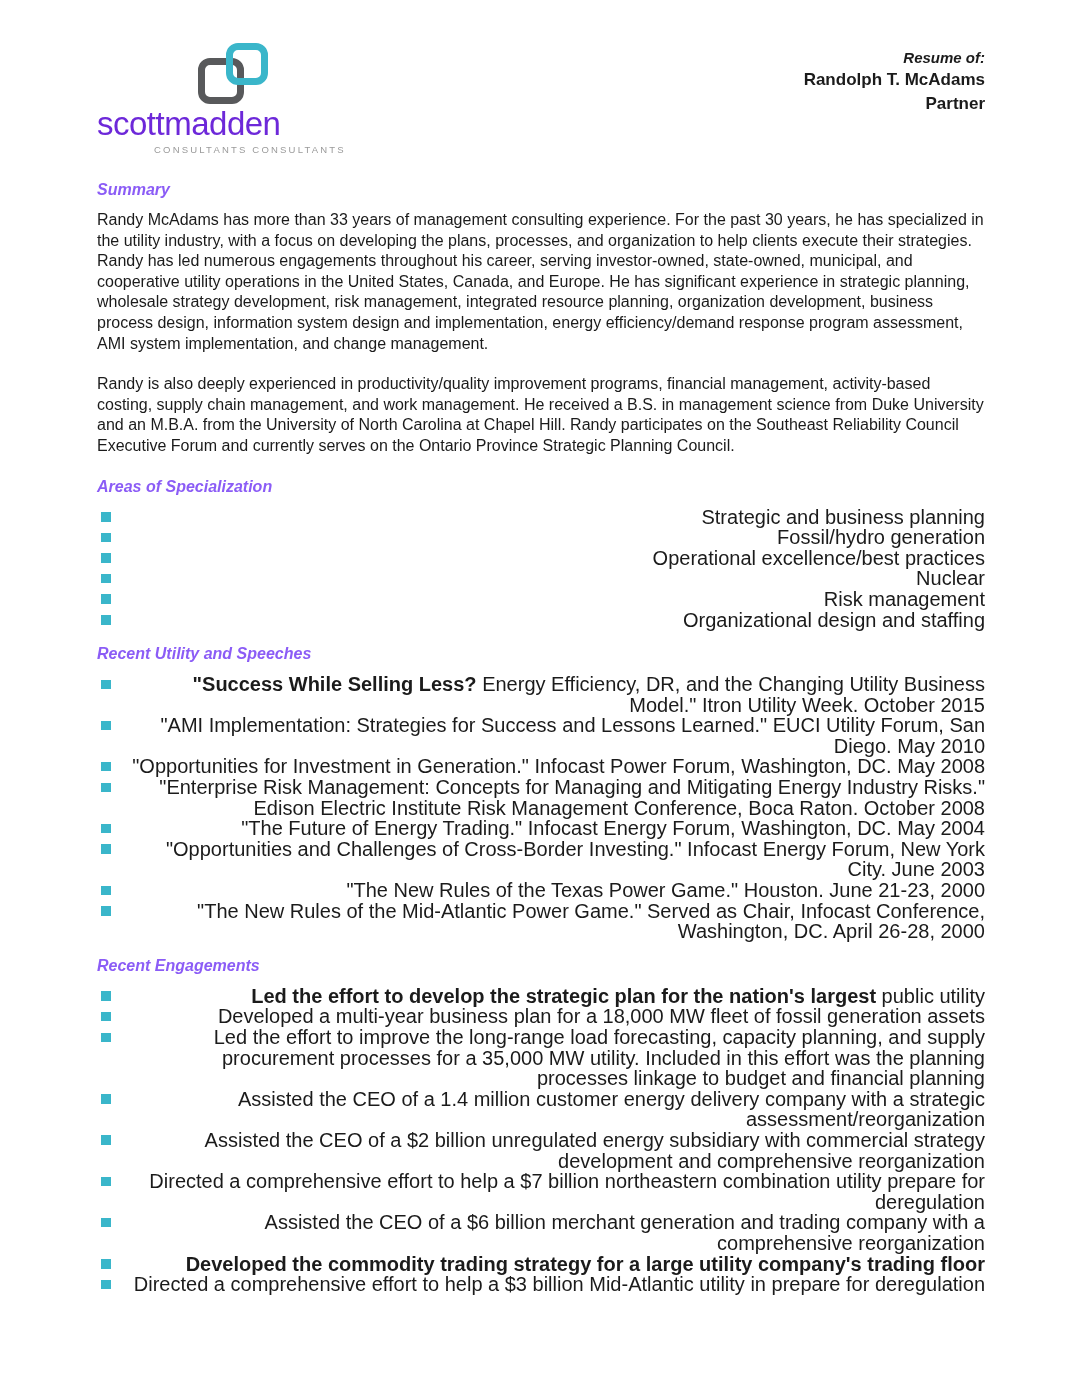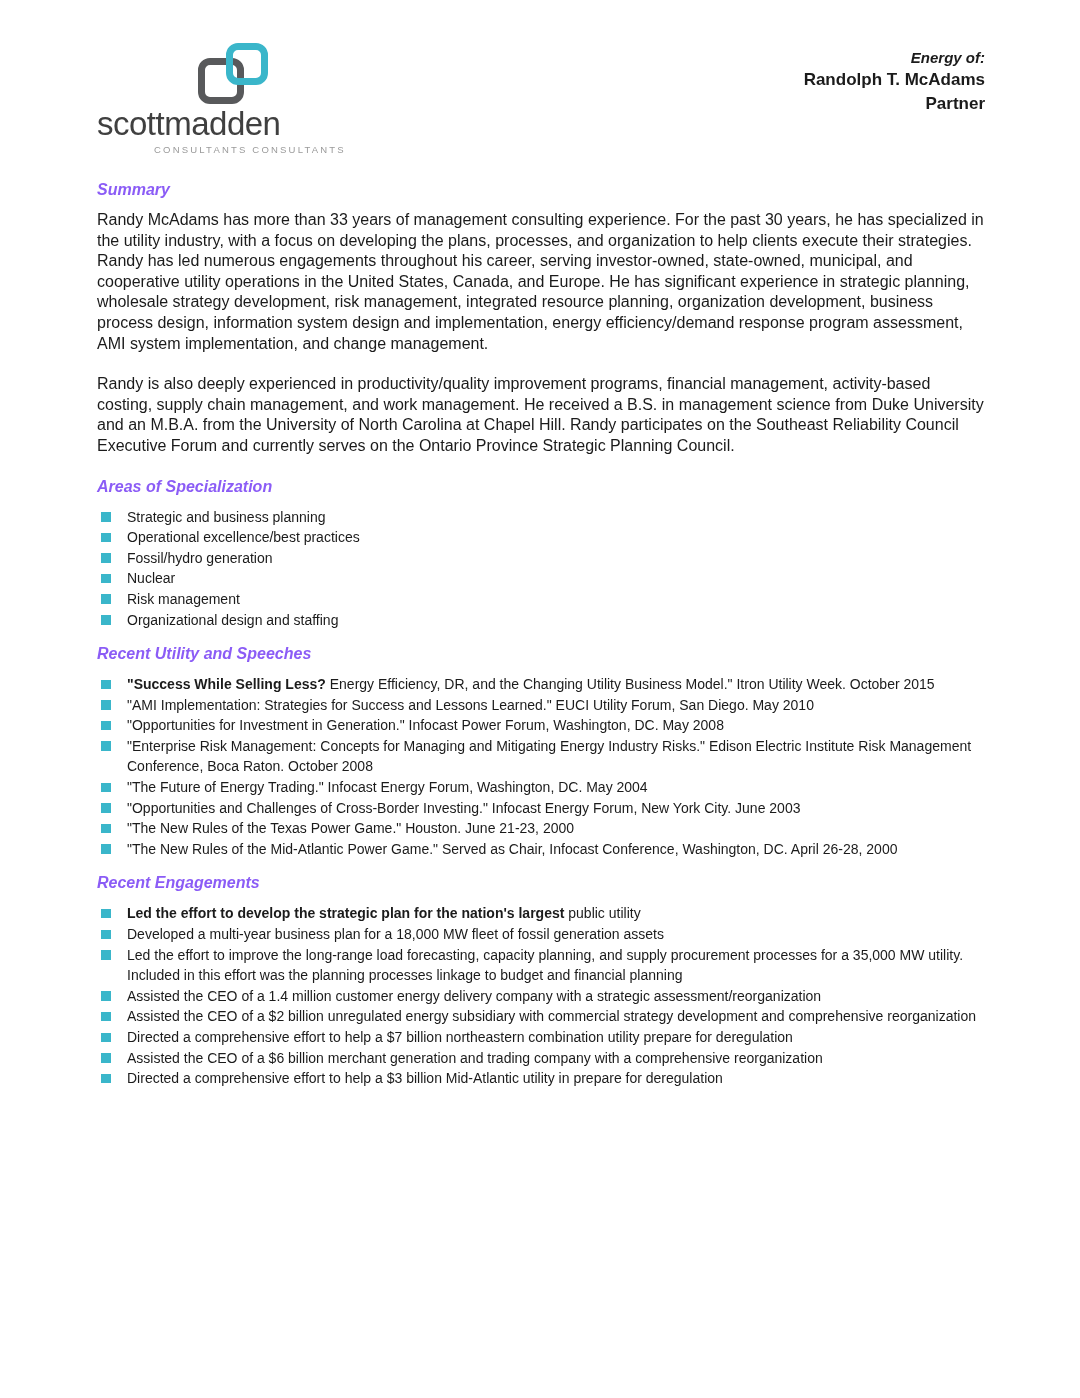--- a/index.html
+++ b/index.html
@@ -15,41 +15,41 @@
     background:#ffffff;
   }
 
   
   .header-row { display:flex; justify-content:space-between; align-items:flex-start; margin-bottom:25px; }
   .logo { display:flex; flex-direction:column; }
   .logo-mark { position:relative; width:170px; height:62px; margin-left:48px; }
   .sq { position:absolute; background:transparent; }
   .sq-gray  { width:46px; height:46px; border:7px solid #58595b; border-radius:12px; left:53px; top:13px; }
   .sq-teal  { width:42px; height:42px; border:7px solid #3ab6ca; border-radius:12px; left:81px; top:-2px; }
-  .logo-word { font-size:33px; color:#404040; letter-spacing:-0.5px; line-height:34px; }
+  .logo-word { font-size:33px; color:#6d28d9; letter-spacing:-0.5px; line-height:34px; }
   .logo-tag  { font-size:9.5px; color:#9a9a9a; letter-spacing:2.2px; margin-left:57px; margin-top:3px; }
 
   .resume-of-block { text-align:right; padding-top:3px; }
   .resume-of { font-style:italic; font-weight:700; font-size:15px; line-height:20px; }
   .resume-name { font-weight:700; font-size:17px; line-height:24px; }
   .resume-title { font-weight:700; font-size:17px; line-height:24px; }
 
   
   .section-heading {
     font-size:16px; font-weight:700; font-style:italic;
     color:#8b5cf6; line-height:20px;
     margin:14px 0 10px 0;
   }
   .section-heading:first-of-type { margin-top:0; }
   p.body-para { font-size:16px; line-height:20.6px; margin:0 0 20px 0; max-width:890px; }
 
   ul.bullet-list { list-style:none; margin:0 0 4px 0; padding:0; max-width:893px; }
   ul.bullet-list li {
     position:relative; padding-left:30px;
-    font-size:14px; line-height:20.6px;
+    font-size:20px; line-height:20.6px;text-align:right;
   }
   .bullet {
     position:absolute; left:4px; top:5.5px;
     width:9.5px; height:9.5px; background:#3ab6ca;
     display:inline-block;
   }
   .lead-bold { font-weight:700; }
 </style>
 </head>
 <body>
@@ -59,43 +59,43 @@
   <div class="header-row">
     <div class="logo">
       <div class="logo-mark">
         <span class="sq sq-gray"></span>
         <span class="sq sq-teal"></span>
       </div>
       <div class="logo-word">scottmadden</div>
       <div class="logo-tag">CONSULTANTS CONSULTANTS</div>
     </div>
     <div class="resume-of-block">
-      <div class="resume-of">Energy of:</div>
+      <div class="resume-of">Resume of:</div>
       <div class="resume-name">Randolph T. McAdams</div>
       <div class="resume-title">Partner</div>
     </div>
   </div>
 
   <div class="section-heading">Summary</div>
   <p class="body-para">Randy McAdams has more than 33 years of management consulting experience. For the past 30 years, he has specialized in the utility industry, with a focus on developing the plans, processes, and organization to help clients execute their strategies. Randy has led numerous engagements throughout his career, serving investor-owned, state-owned, municipal, and cooperative utility operations in the United States, Canada, and Europe. He has significant experience in strategic planning, wholesale strategy development, risk management, integrated resource planning, organization development, business process design, information system design and implementation, energy efficiency/demand response program assessment, AMI system implementation, and change management.</p>
   <p class="body-para">Randy is also deeply experienced in productivity/quality improvement programs, financial management, activity-based costing, supply chain management, and work management. He received a B.S. in management science from Duke University and an M.B.A. from the University of North Carolina at Chapel Hill. Randy participates on the Southeast Reliability Council Executive Forum and currently serves on the Ontario Province Strategic Planning Council.</p>
 
   <div class="section-heading">Areas of Specialization</div>
   <ul class="bullet-list">
 
       <li>
         <span class="bullet"></span><span class="lead-bold"></span><span>Strategic and business planning</span>
       </li>
 
       <li>
-        <span class="bullet"></span><span class="lead-bold"></span><span>Operational excellence/best practices</span>
+        <span class="bullet"></span><span class="lead-bold"></span><span>Fossil/hydro generation</span>
       </li>
 
       <li>
-        <span class="bullet"></span><span class="lead-bold"></span><span>Fossil/hydro generation</span>
+        <span class="bullet"></span><span class="lead-bold"></span><span>Operational excellence/best practices</span>
       </li>
 
       <li>
         <span class="bullet"></span><span class="lead-bold"></span><span>Nuclear</span>
       </li>
 
       <li>
         <span class="bullet"></span><span class="lead-bold"></span><span>Risk management</span>
       </li>
 
@@ -168,19 +168,22 @@
       </li>
 
       <li>
         <span class="bullet"></span><span class="lead-bold"></span><span>Directed a comprehensive effort to help a $7 billion northeastern combination utility prepare for deregulation</span>
       </li>
 
       <li>
         <span class="bullet"></span><span class="lead-bold"></span><span>Assisted the CEO of a $6 billion merchant generation and trading company with a comprehensive reorganization</span>
       </li>
 
+      <li>
+        <span class="bullet"></span><span class="lead-bold">Developed the commodity trading strategy for a large utility company's trading floor</span><span></span>
+      </li>
 
       <li>
         <span class="bullet"></span><span class="lead-bold"></span><span>Directed a comprehensive effort to help a $3 billion Mid-Atlantic utility in prepare for deregulation</span>
       </li>
     </ul>
 
 </div>
 
 </body></html>

